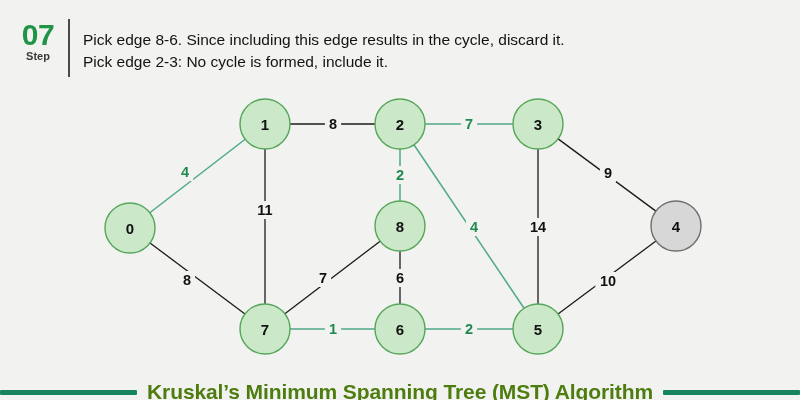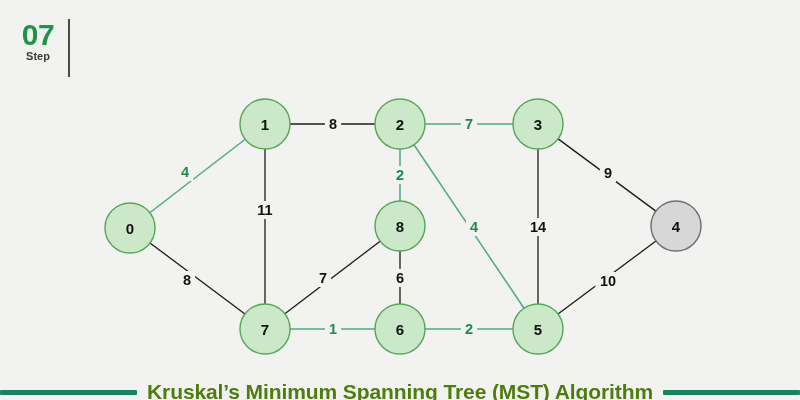--- a/index.html
+++ b/index.html
@@ -150,20 +150,24 @@
 <body>
 
 <div id="page">
 
   <div class="header">
     <div class="step-badge">
       <div class="step-num">07</div>
       <div class="step-word">Step</div>
     </div>
     <div class="divider"></div>
+    <div class="header-text">
+      <div>Pick edge 8-6. Since including this edge results in the cycle, discard it.</div>
+      <div>Pick edge 2-3: No cycle is formed, include it.</div>
+    </div>
   </div>
 
   <div class="graph-wrap">
     <svg class="graph" id="graph-svg" width="800" height="276" viewBox="0 0 800 276">
       <g id="edges-layer">
           <line x1="149.8046874880614" y1="121.7430555647527" x2="245.1953125119386" y2="48.256944435247306" class="edge-mst"></line>
           <line x1="150.01777951015728" y1="151.9762646705621" x2="244.98222048984272" y2="223.0237353294379" class="edge-normal"></line>
           <line x1="290" y1="33" x2="375" y2="33" class="edge-normal"></line>
           <line x1="265" y1="58" x2="265" y2="213" class="edge-normal"></line>
           <line x1="425" y1="33" x2="513" y2="33" class="edge-mst"></line>

